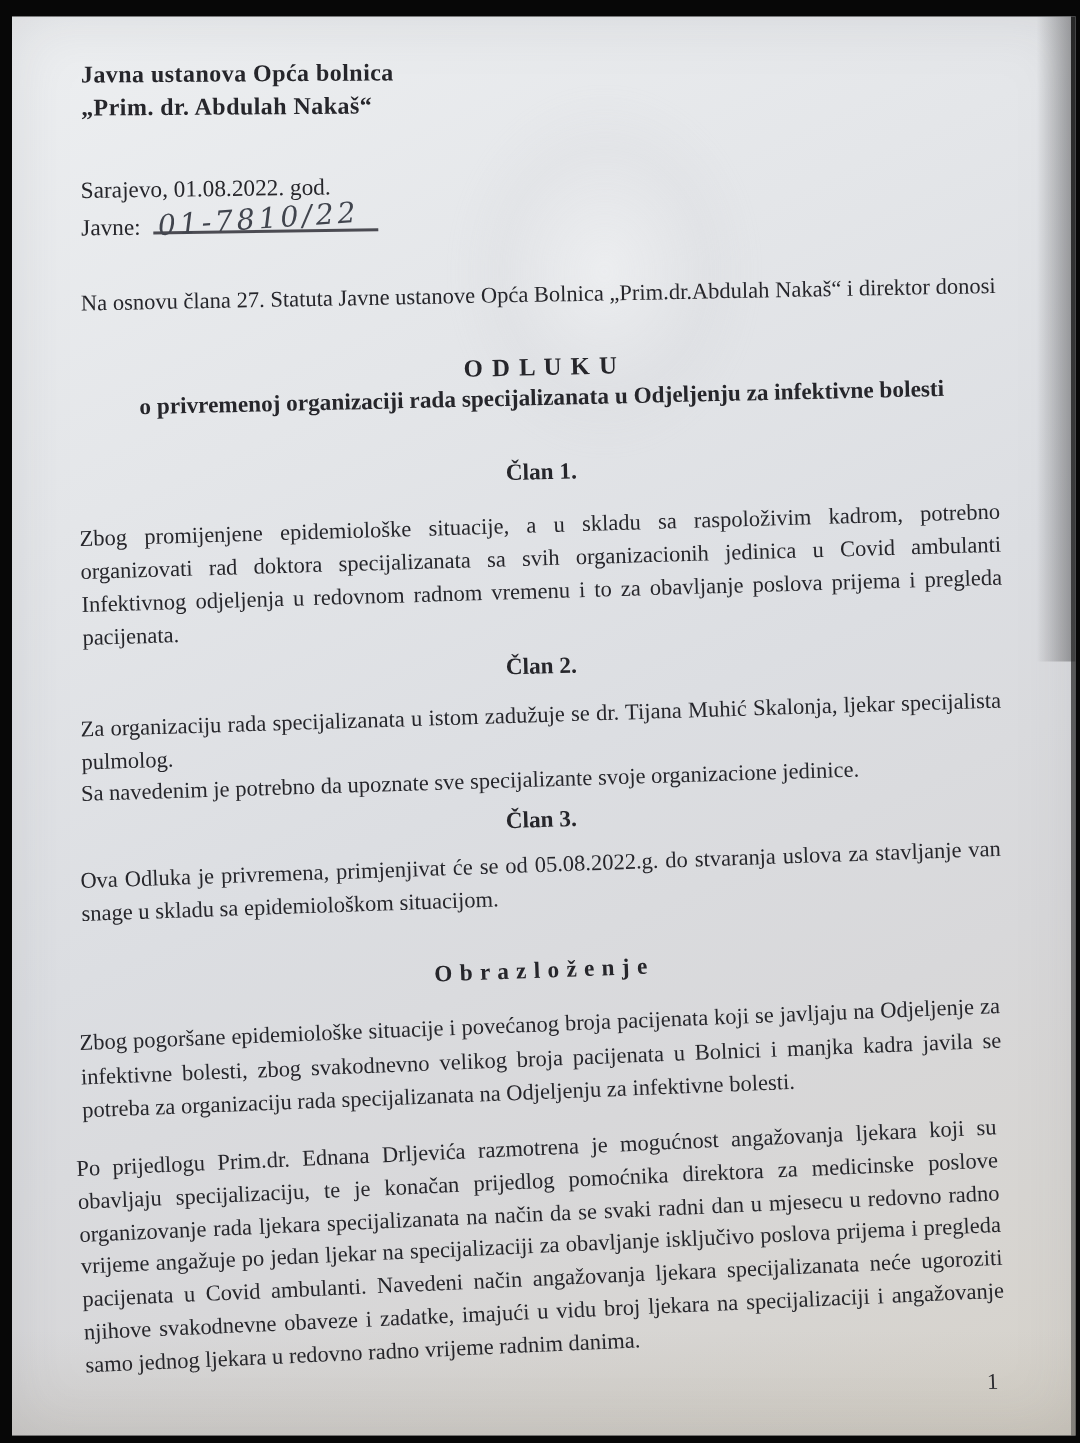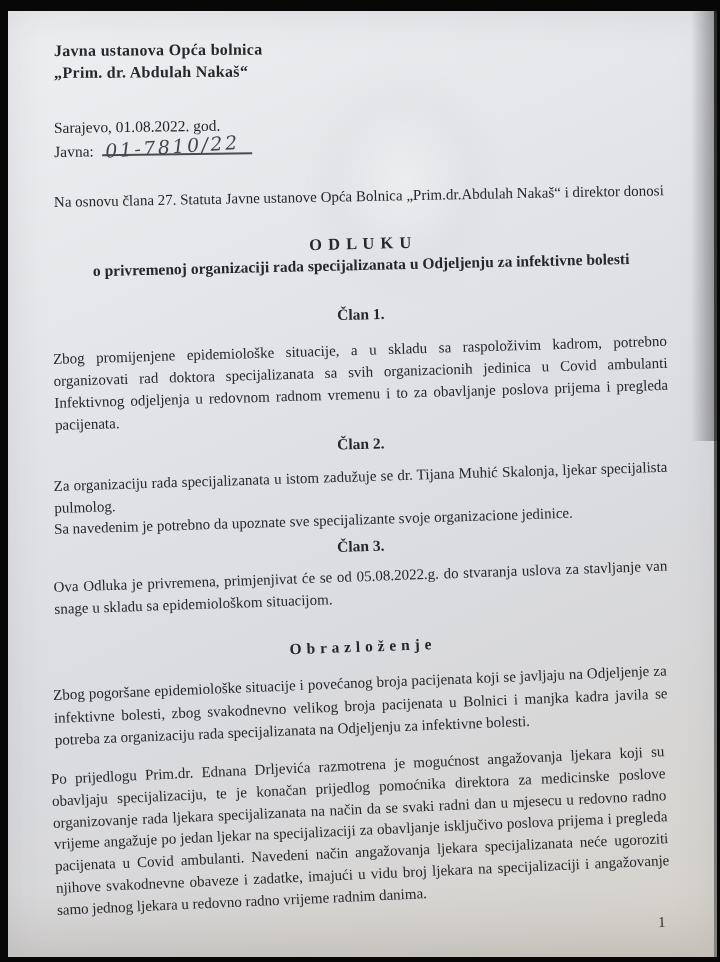--- a/index.html
+++ b/index.html
@@ -110,21 +110,21 @@
     <div class="content">
 
       <div class="org tilt" style="--r:-0.4deg">
         <div>Javna ustanova Opća bolnica</div>
         <div>„Prim. dr. Abdulah Nakaš“</div>
       </div>
 
       <div class="meta tilt" style="--r:-0.8deg">
         <div>Sarajevo, 01.08.2022. god.</div>
         <div class="broj-row">
-          <span>Javna:</span><span class="hand-underline"><span class="hand-text">01-7810/22</span></span>
+          <span>Javne:</span><span class="hand-underline"><span class="hand-text">01-7810/22</span></span>
         </div>
       </div>
 
       <div class="preamble tilt" style="--r:-1.1deg">Na osnovu člana 27. Statuta Javne ustanove Opća Bolnica „Prim.dr.Abdulah Nakaš“ i direktor donosi</div>
 
       <div class="title-block tilt" style="--r:-1.3deg">
         <div class="doc-title">O D L U K U</div>
         <div class="doc-subtitle">o privremenoj organizaciji rada specijalizanata u Odjeljenju za infektivne bolesti</div>
       </div>
 

